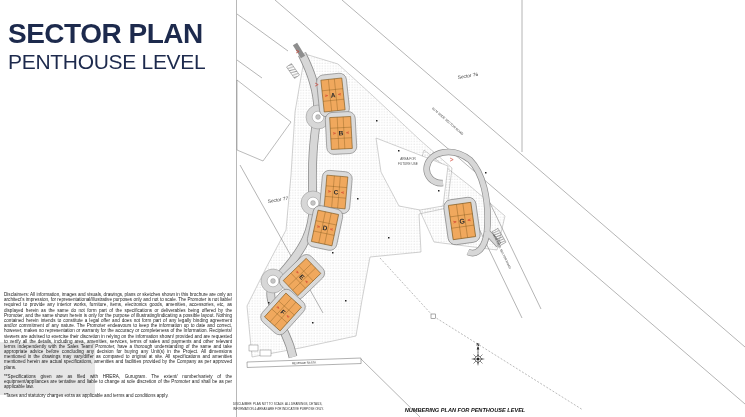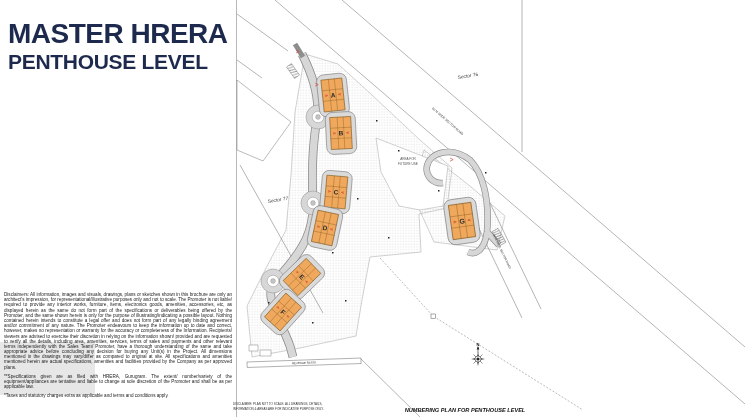--- a/index.html
+++ b/index.html
@@ -6,41 +6,41 @@
   body{
     width:745px;height:417px;position:relative;background:#ffffff;
     font-family:"Liberation Sans", sans-serif;overflow:hidden;
   }
   .title-block{position:absolute;left:8px;top:18px;width:230px;}
   .title-line1{
     font-size:28px;font-weight:700;letter-spacing:-0.5px;line-height:31px;
     color:#1d2a4d;
   }
   .title-line2{
-    font-size:21px;font-weight:700;letter-spacing:-0.3px;line-height:25px;
+    font-size:21px;font-weight:400;letter-spacing:-0.3px;line-height:25px;
     color:#1d2a4d;
   }
   .disclaimer-block{
     position:absolute;left:4px;top:292px;width:228px;
     font-size:4.6px;line-height:1.13;color:#1c1c1c;text-align:justify;
   }
   .disclaimer-block p{margin:0 0 4px 0;}
   .disclaimer-hl{
     position:absolute;left:0;top:342px;width:95px;height:53px;
     background:#e7e7e7;z-index:0;
   }
   .disclaimer-block{z-index:1;}
   svg.plan{position:absolute;left:0;top:0;z-index:2;}
   .svg-label{fill:#3a3a3a;}
 </style>
 </head>
 <body>
 
 <div class="title-block">
-  <div class="title-line1">MASTER HRERA</div>
+  <div class="title-line1">SECTOR PLAN</div>
   <div class="title-line2">PENTHOUSE LEVEL</div>
 </div>
 
 <div class="disclaimer-hl"></div>
 <div class="disclaimer-block">
   <p>Disclaimers: All information, images and visuals, drawings, plans or sketches shown in this brochure are only an architect's impression, for representational/illustrative purposes only and not to scale. The Promoter is not liable/ required to provide any interior works, furniture, items, electronics goods, amenities, accessories, etc, as displayed herein as the same do not form part of the specifications or deliverables being offered by the Promoter, and the same shown herein is only for the purpose of illustrating/indicating a possible layout. Nothing contained herein intends to constitute a legal offer and does not form part of any legally binding agreement and/or commitment of any nature. The Promoter endeavours to keep the information up to date and correct, however, makes no representation or warranty for the accuracy or completeness of the Information. Recipients/ viewers are advised to exercise their discretion in relying on the information shown/ provided and are requested to verify all the details, including area, amenities, services, terms of sales and payments and other relevant terms independently with the Sales Team/ Promoter, have a thorough understanding of the same and take appropriate advice before concluding any decision for buying any Unit(s) in the Project. All dimensions mentioned in the drawings may vary/differ as compared to original at site. All specifications and amenities mentioned herein are actual specifications, amenities and facilities provided by the Company as per approved plans.</p>
   <p>**Specifications given are as filed with HRERA, Gurugram. The extent/ number/variety of the equipment/appliances are tentative and liable to change at sole discretion of the Promoter and shall be as per applicable law.</p>
   <p>*Taxes and statutory charges extra as applicable and terms and conditions apply.</p>
 </div>
 

